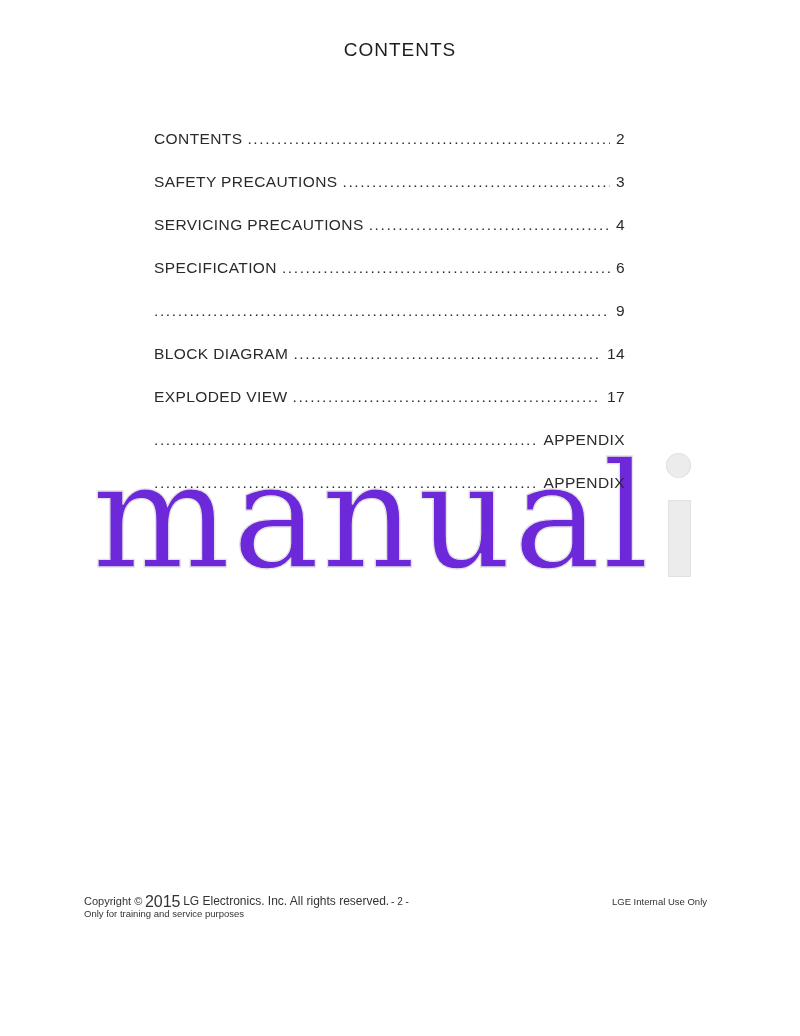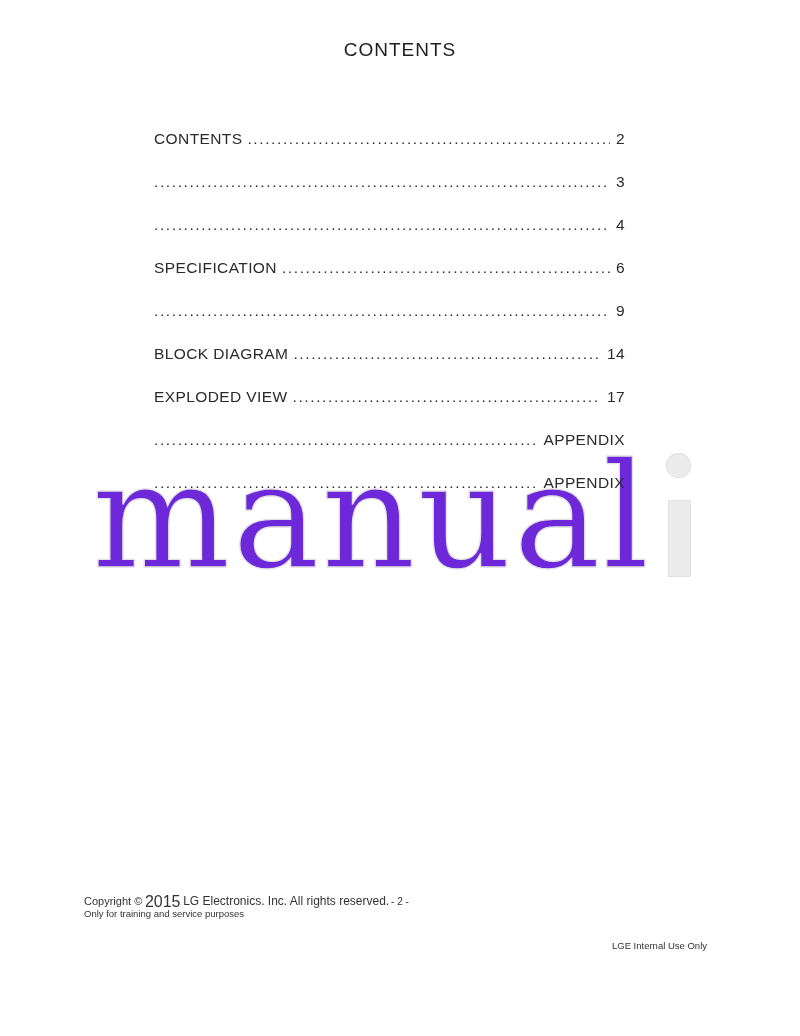--- a/index.html
+++ b/index.html
@@ -127,21 +127,20 @@
     font-size: 10px;
     color: #333333;
   }
   .footer-right {
     position: absolute;
     right: 93px;
     top: 896px;
     font-size: 9.5px;
     color: #333333;
     white-space: nowrap;
-    margin-top: 44px;
   }
 </style>
 </head>
 <body>
 
 <div class="wm-outline">manual</div>
 <div class="wm-letter-i">
   <div class="wm-i-dot"></div>
   <div class="wm-i-stem"></div>
 </div>
@@ -149,25 +148,27 @@
 <h1 class="page-title">CONTENTS</h1>
 
 <div class="toc">
   <div class="toc-row">
     <span class="toc-label">CONTENTS</span>
     <span class="toc-leader">............................................................................................................................................................................................................................</span>
     <span class="toc-page">2</span>
   </div>
 
   <div class="toc-row">
+    <span class="toc-label">SAFETY PRECAUTIONS</span>
     <span class="toc-leader">............................................................................................................................................................................................................................</span>
     <span class="toc-page">3</span>
   </div>
 
   <div class="toc-row">
+    <span class="toc-label">SERVICING PRECAUTIONS</span>
     <span class="toc-leader">............................................................................................................................................................................................................................</span>
     <span class="toc-page">4</span>
   </div>
 
   <div class="toc-row">
     <span class="toc-label">SPECIFICATION</span>
     <span class="toc-leader">............................................................................................................................................................................................................................</span>
     <span class="toc-page">6</span>
   </div>
 

